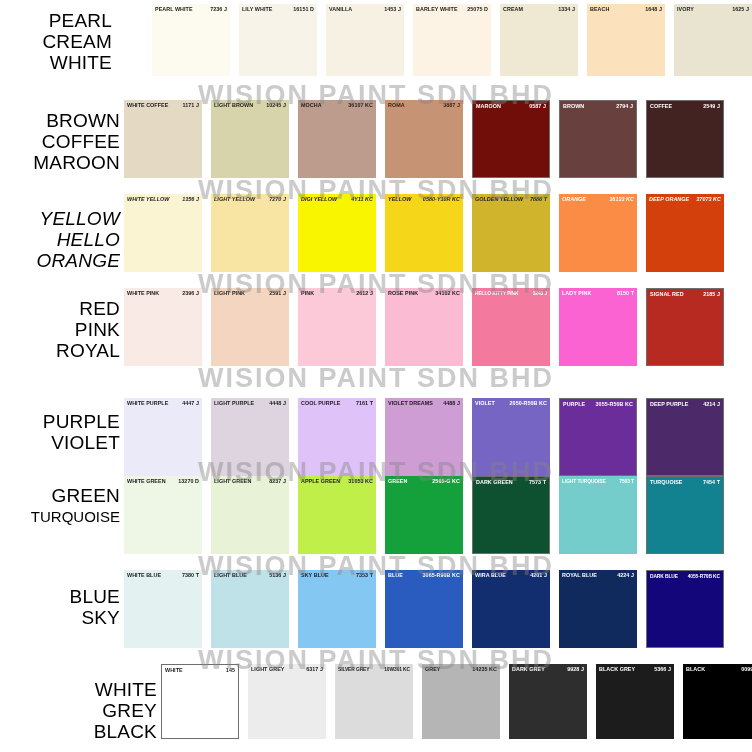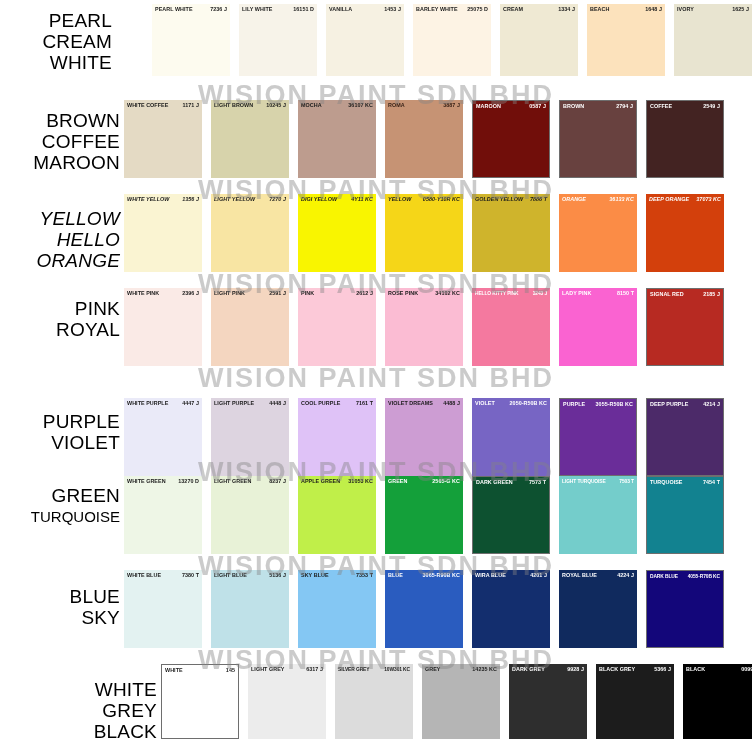--- a/index.html
+++ b/index.html
@@ -293,20 +293,21 @@
           <div class="swatch" style="background: rgb(211, 64, 12);">
             <div class="cap" style="color: rgb(255, 255, 255);">
               <span class="nm">DEEP ORANGE</span>
               <span class="cd">37073 KC</span>
             </div>
           </div>
         </div>
       </div>
       <div class="row r4 hs">
         <div class="row-label">
+          <span class="ln">RED</span>
           <span class="ln">PINK</span>
           <span class="ln">ROYAL</span>
         </div>
         <div class="swatches">
           <div class="swatch" style="background: rgb(250, 234, 230);">
             <div class="cap" style="color: rgb(26, 26, 26);">
               <span class="nm">WHITE PINK</span>
               <span class="cd">2396 J</span>
             </div>
           </div>

